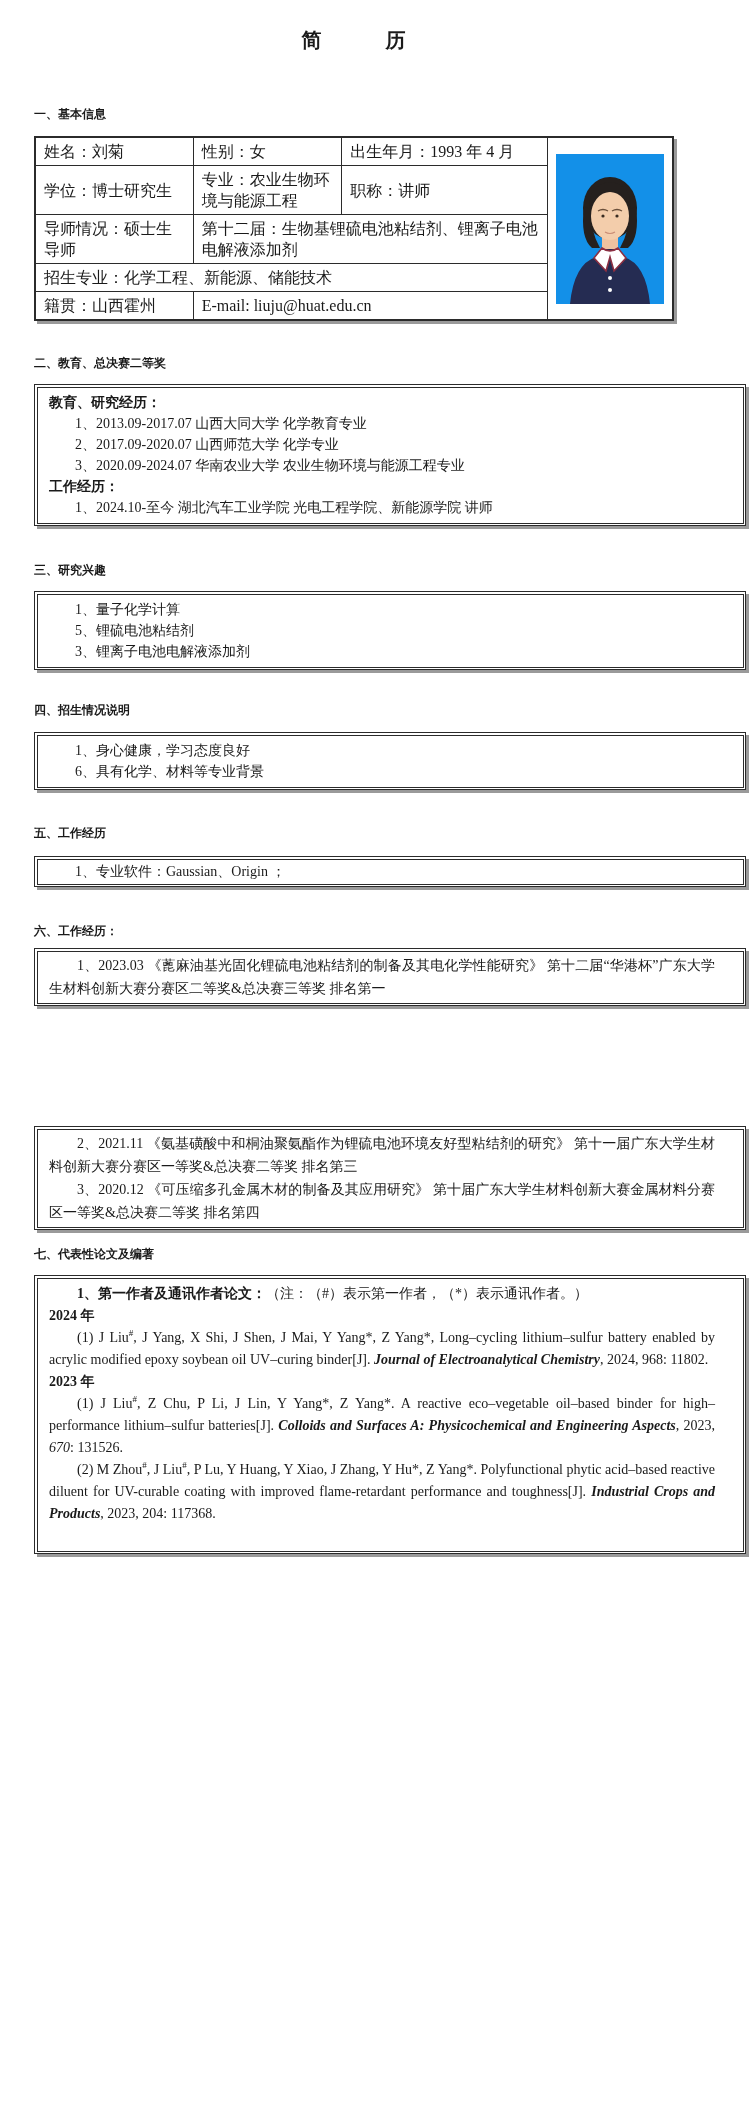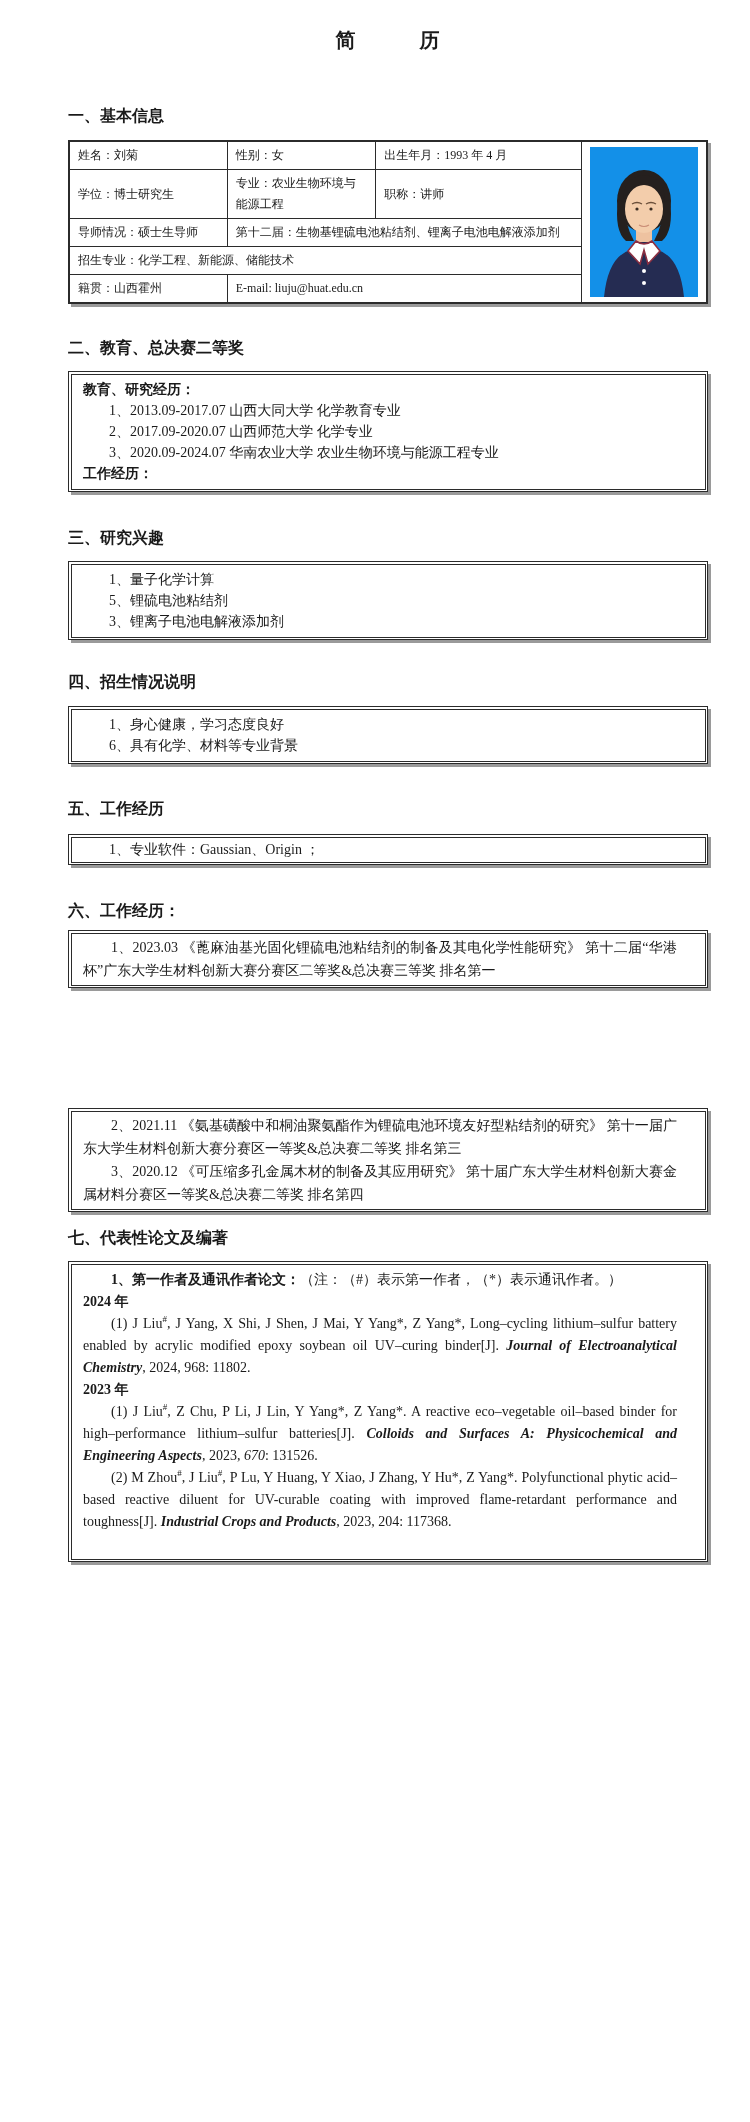--- a/index.html
+++ b/index.html
@@ -2,51 +2,51 @@
 <html style="--photo-bg: #1390e8;"><head>
 <meta charset="utf-8">
 <style>
   :root{ --photo-bg:#1390e8; --ink:#1a1a1a; --line:#2b2b2b; --shadow:#9a9a9a; }
   *{ box-sizing:border-box; margin:0; padding:0; }
   body{ background:#ffffff; }
   #doc{
     position:relative; width:750px; height:2122px; background:#fff; overflow:hidden;
     font-family:"Liberation Serif","DejaVu Serif",serif; color:var(--ink);
   }
-  .content{ width:640px; margin-left:68px; }
+  .content{ width:640px; margin-left:34px; }
   .doc-title{
     padding-top:27px; text-align:center; font-size:20px; font-weight:bold;
     letter-spacing:1px; white-space:pre;
   }
-  .sec-heading{ font-size:16px; font-weight:bold; }
+  .sec-heading{ font-size:12px; font-weight:bold; }
   .h-basic{ margin-top:52px; }
   .h-exp{ margin-top:34px; }
   .h-int{ margin-top:36px; }
   .h-adm{ margin-top:32px; }
   .h-skill{ margin-top:35px; }
   .h-award{ margin-top:36px; }
   .h-pub{ margin-top:16px; }
 
   
   table.basic{
     margin-top:13px; width:640px; border-collapse:collapse;
     border:2px solid var(--line); box-shadow:3px 3px 0 0 var(--shadow);
-    font-size:12px;
+    font-size:16px;
   }
   table.basic td{
     border:1px solid var(--line); padding:3px 8px; line-height:21px; vertical-align:middle;
   }
   td.c1{ width:160px; } td.c2{ width:150px; } td.c3{ width:208px; }
   td.photo-cell{ width:122px; padding:8px 7px; text-align:center; vertical-align:middle; }
   .photo-frame{ width:108px; height:150px; display:block; margin:0 auto; }
   .photo-frame .pbg{ fill:var(--photo-bg); }
 
   
   .box{
-    position:relative; width:640px; border:1px solid var(--line);
+    position:relative; width:712px; border:1px solid var(--line);
     box-shadow:3px 3px 0 0 var(--shadow); background:#fff;
     padding:7px 30px 7px 14px; font-size:14px; line-height:21px;
   }
   .box::before{
     content:""; position:absolute; inset:1.5px; border:1px solid var(--line); pointer-events:none;
   }
   .box .lbl{ font-weight:bold; }
   .box .item{ padding-left:26px; }
   .box-edu{ margin-top:12px; }
   .box-int{ margin-top:12px; }
@@ -122,20 +122,21 @@
     </tbody>
       </table>
 
     <div class="sec-heading h-exp">二、教育、总决赛二等奖</div>
     <div class="box box-edu">
       <div class="lbl">教育、研究经历：</div>
       <div class="item">1、2013.09-2017.07 山西大同大学 化学教育专业</div>
       <div class="item">2、2017.09-2020.07 山西师范大学 化学专业</div>
       <div class="item">3、2020.09-2024.07 华南农业大学 农业生物环境与能源工程专业</div>
       <div class="lbl">工作经历：</div>
+      <div class="item">1、2024.10-至今 湖北汽车工业学院 光电工程学院、新能源学院 讲师</div>
     </div>
 
     <div class="sec-heading h-int">三、研究兴趣</div>
     <div class="box box-int">
       <div class="item">1、量子化学计算</div>
       <div class="item">5、锂硫电池粘结剂</div>
       <div class="item">3、锂离子电池电解液添加剂</div>
     </div>
 
     <div class="sec-heading h-adm">四、招生情况说明</div>

